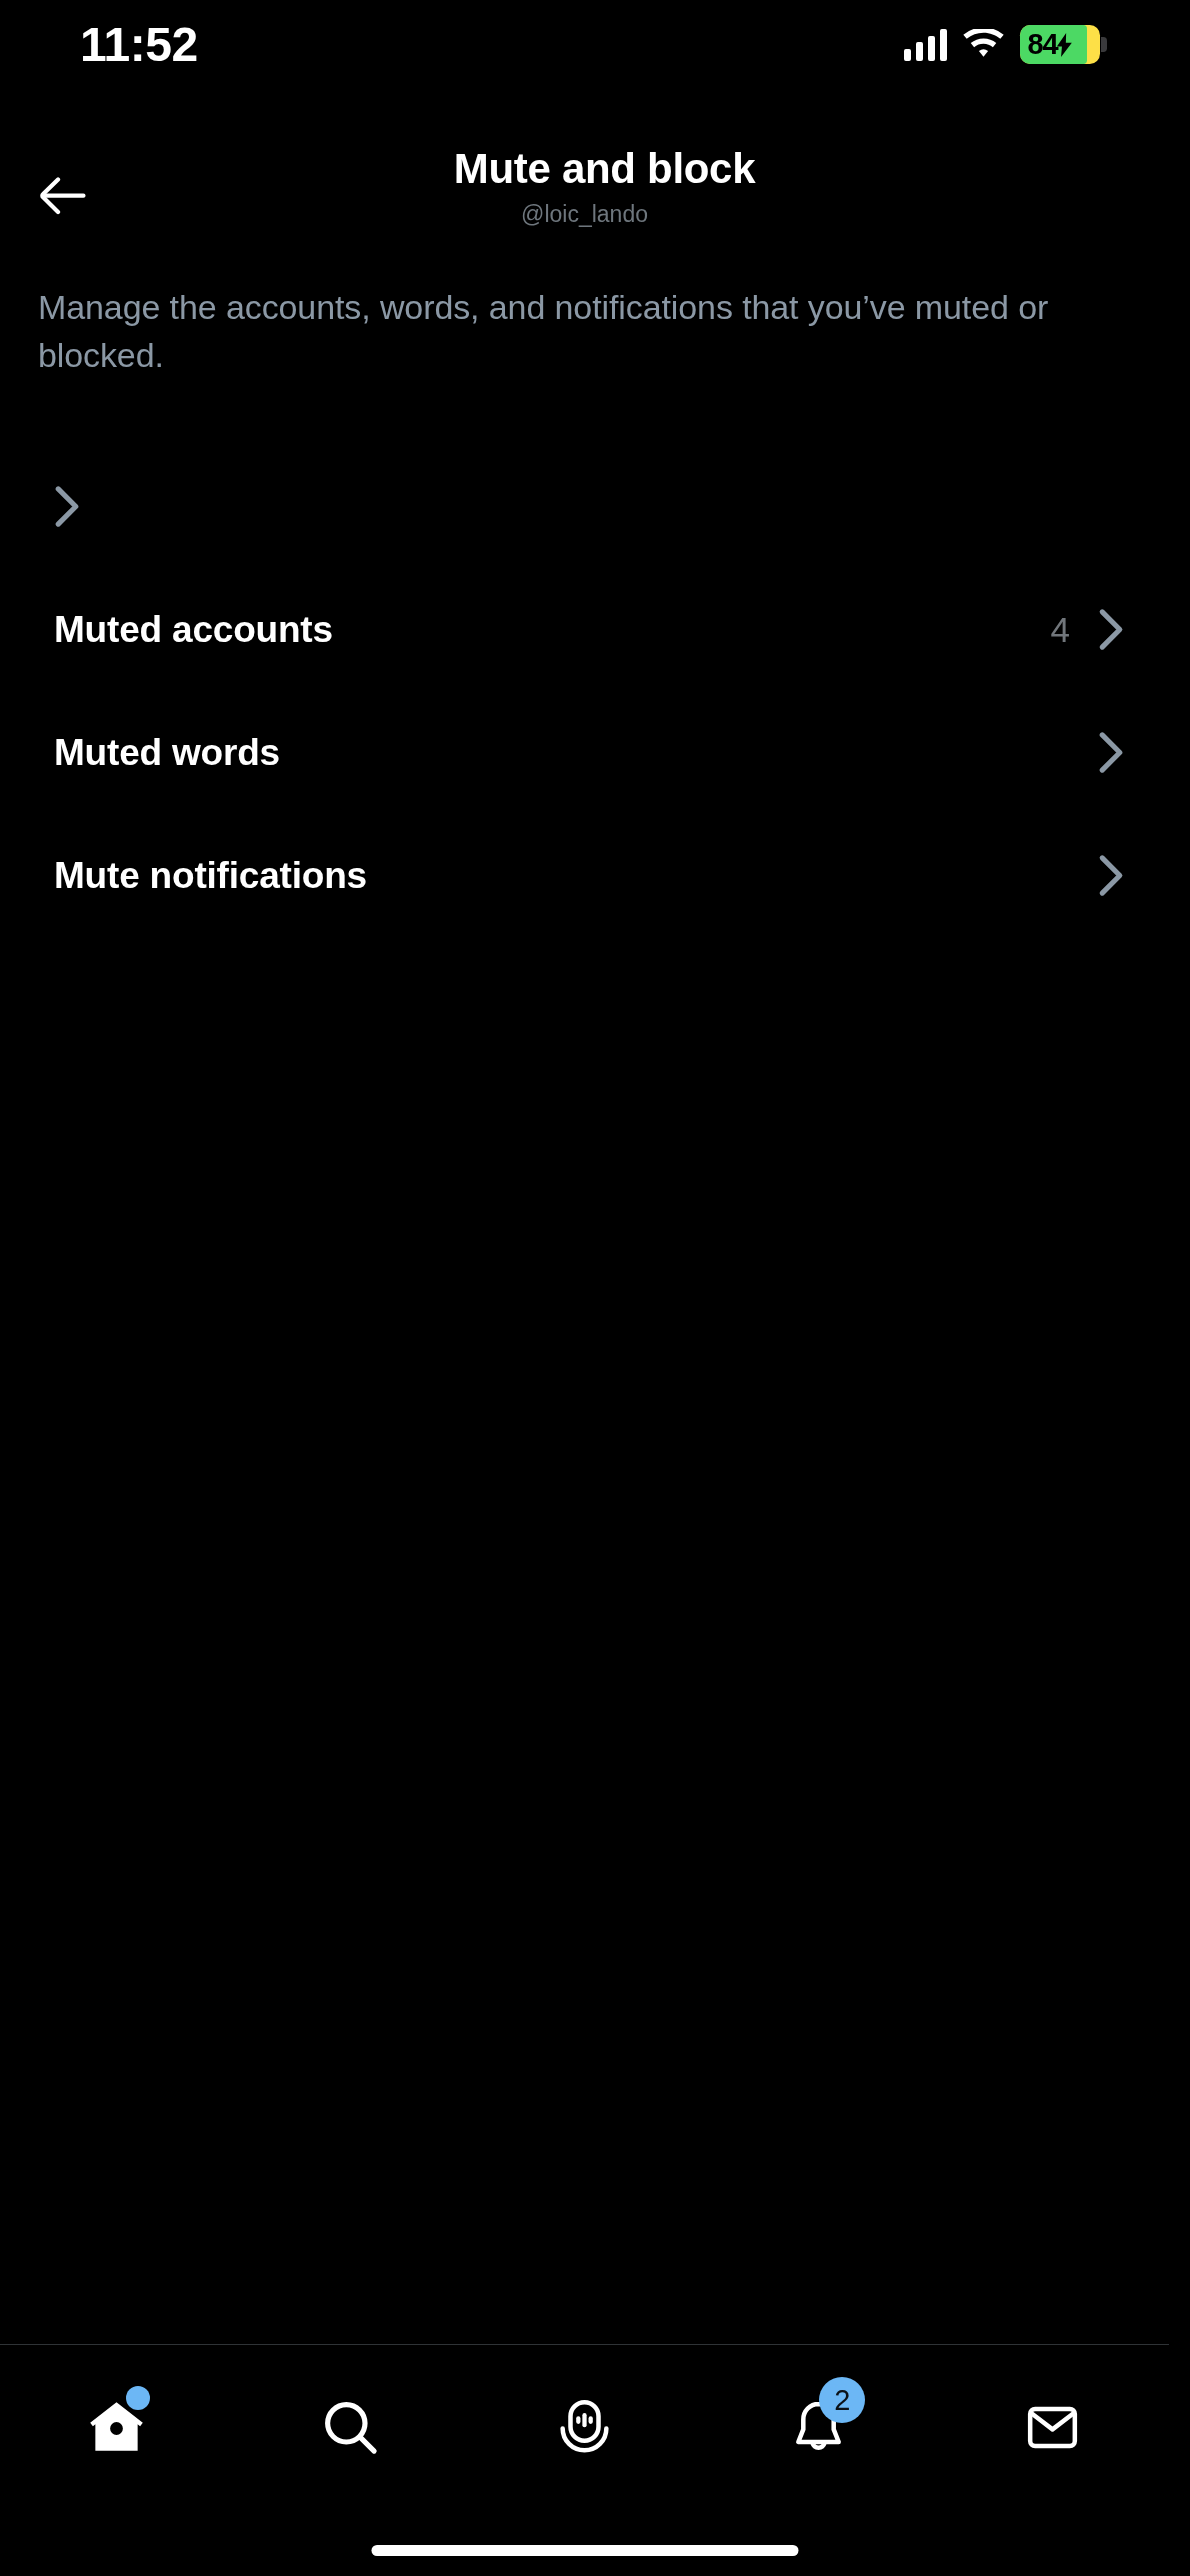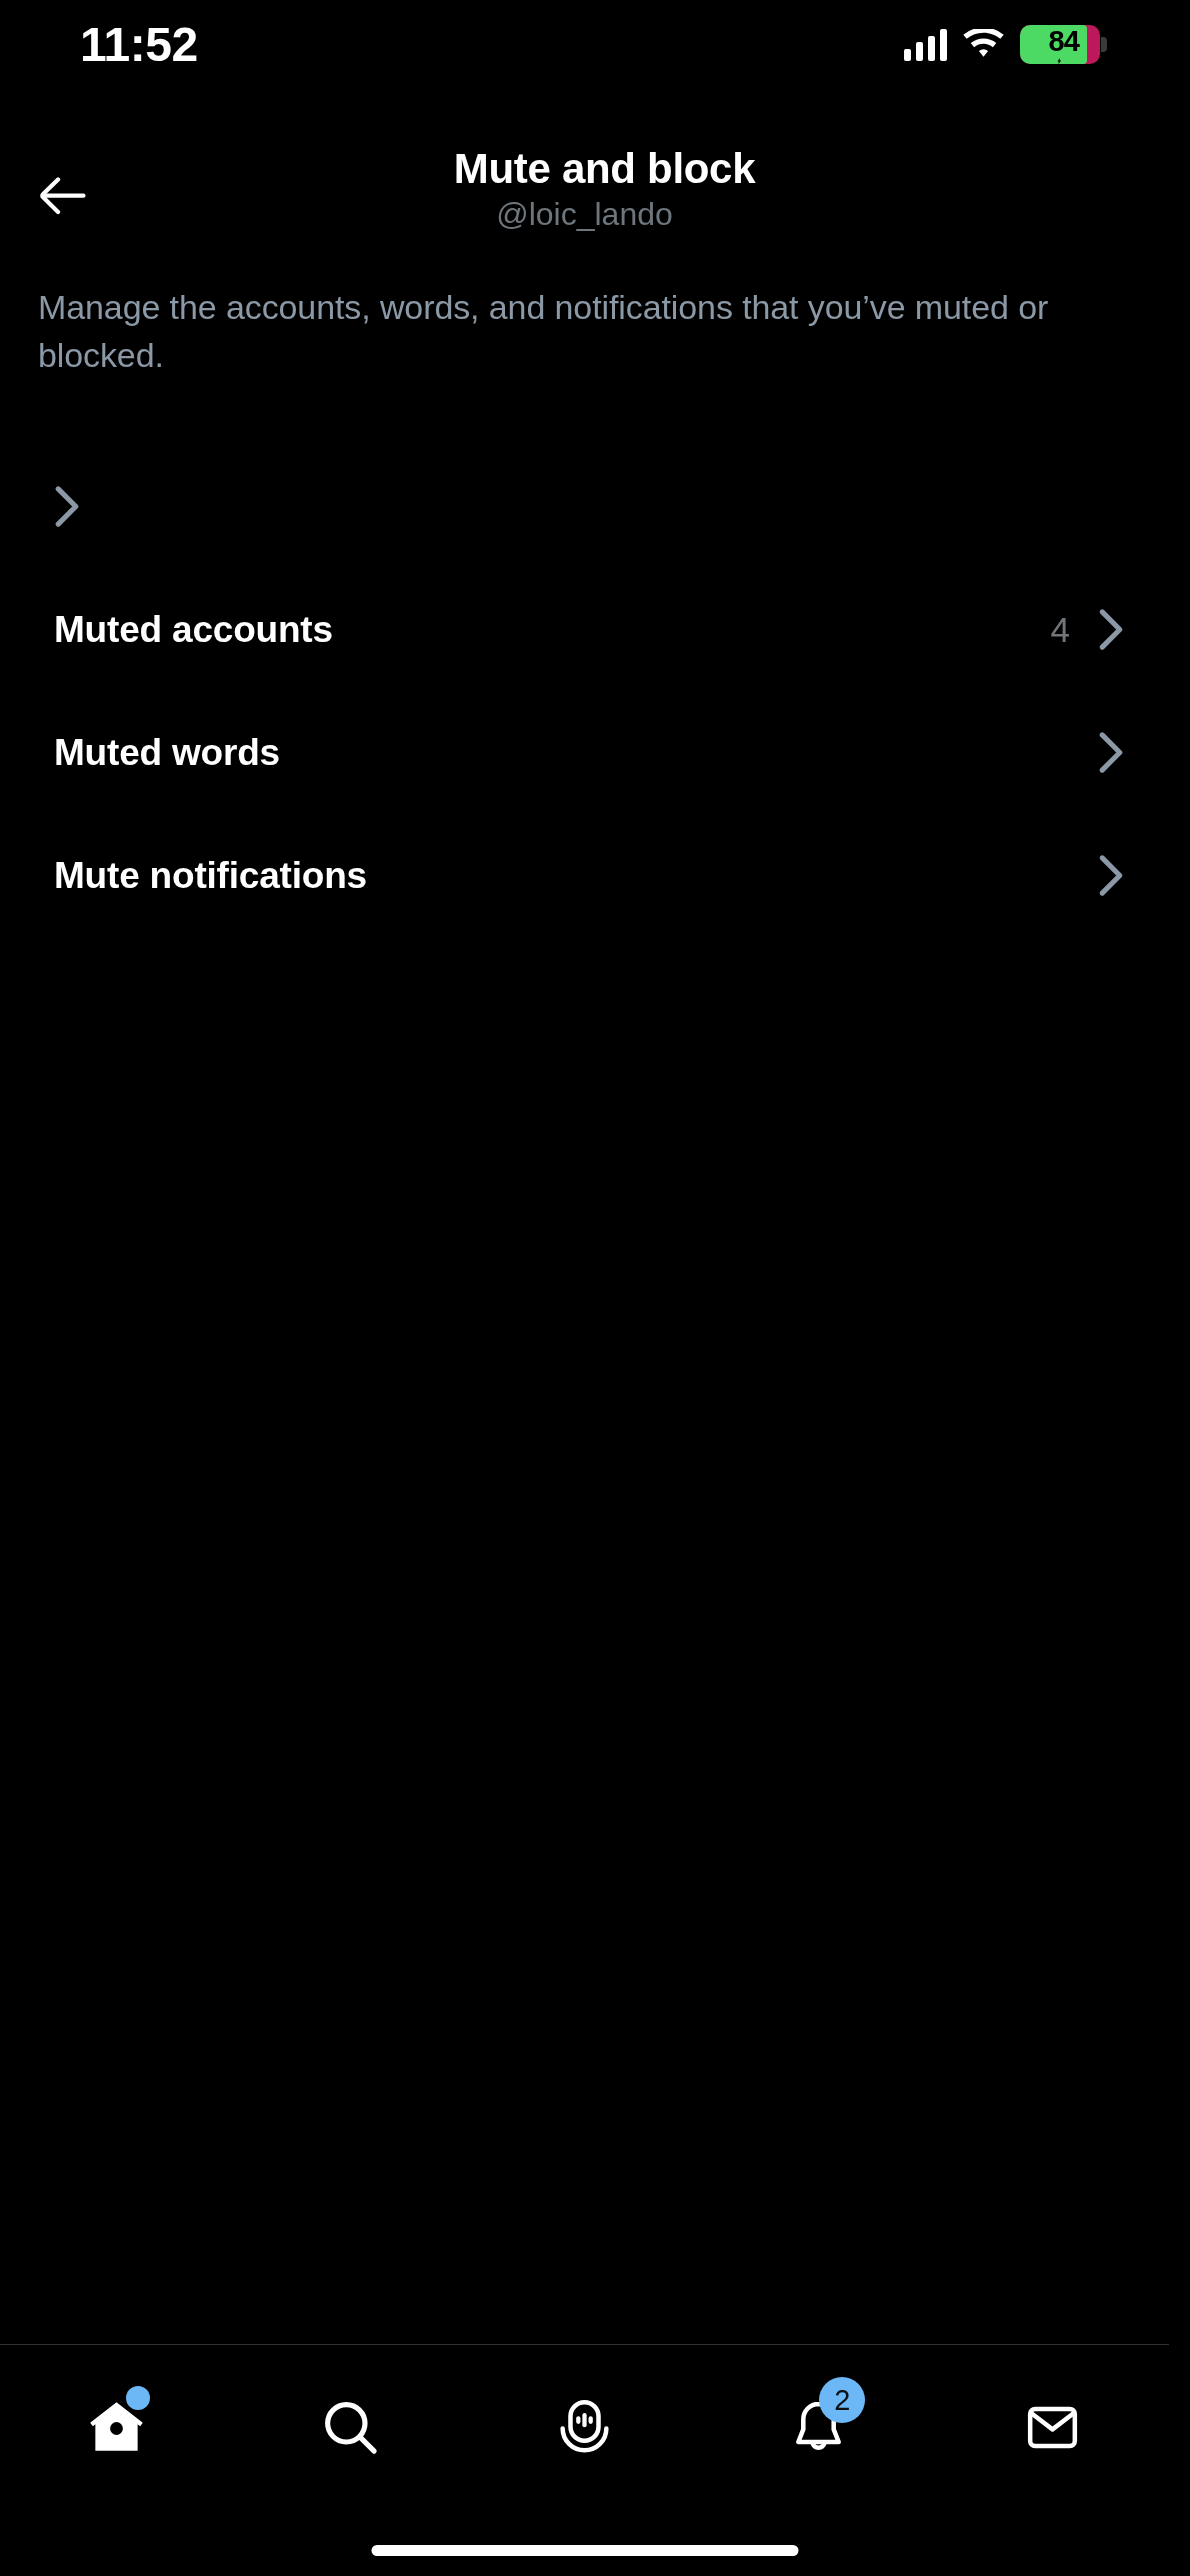--- a/index.html
+++ b/index.html
@@ -33,22 +33,22 @@
   }
   .cell-bars { display:flex; align-items:flex-end; gap:4.6px; height:32px; }
   .cell-bars i { display:block; width:7.4px; background:#fff; border-radius:1.9px; }
   .cell-bars i:nth-child(1){height:12px;}
   .cell-bars i:nth-child(2){height:18.5px;}
   .cell-bars i:nth-child(3){height:25px;}
   .cell-bars i:nth-child(4){height:32px;}
   .wifi-ic { width:43px; height:32px; }
   .battery {
     position:relative; width:80px; height:39px;
-    border-radius:10.2px; background:#be185d;
-    display:flex; align-items:center; justify-content:flex-start;flex-direction:column;
+    border-radius:10.2px; background:#fde047;
+    display:flex; align-items:center; justify-content:flex-start;
   }
   .battery .fill {
     position:absolute; left:0; top:0; bottom:0;
     width:67px; border-radius:10.2px 3.7px 3.7px 10.2px; background:#4CD964;
   }
   .battery .pct {
     position:relative; z-index:2;
     font-size:29px; font-weight:700; color:#000;
     padding-left:7.4px; letter-spacing:-0.9px;
   }
@@ -74,21 +74,21 @@
   .back-btn svg { width:46px; height:39px; }
   .nav-titles {
     position:absolute; left:0; right:0; top:56px;
     text-align:center;
   }
   .nav-title {
     font-size:42px; font-weight:700; color:#fff;
     letter-spacing:-0.3px; line-height:50px;padding-left:40px;
   }
   .nav-sub {
-    font-size:32px; font-weight:400; color:#6E767D;
+    font-size:23px; font-weight:400; color:#6E767D;
     line-height:37px; margin-top:1.9px;
   }
 
   
   .desc {
     position:absolute; left:38px; right:28px; top:283px;
     font-size:34px; line-height:48px; color:#8B98A5;
     letter-spacing:-0.1px;
   }
 

